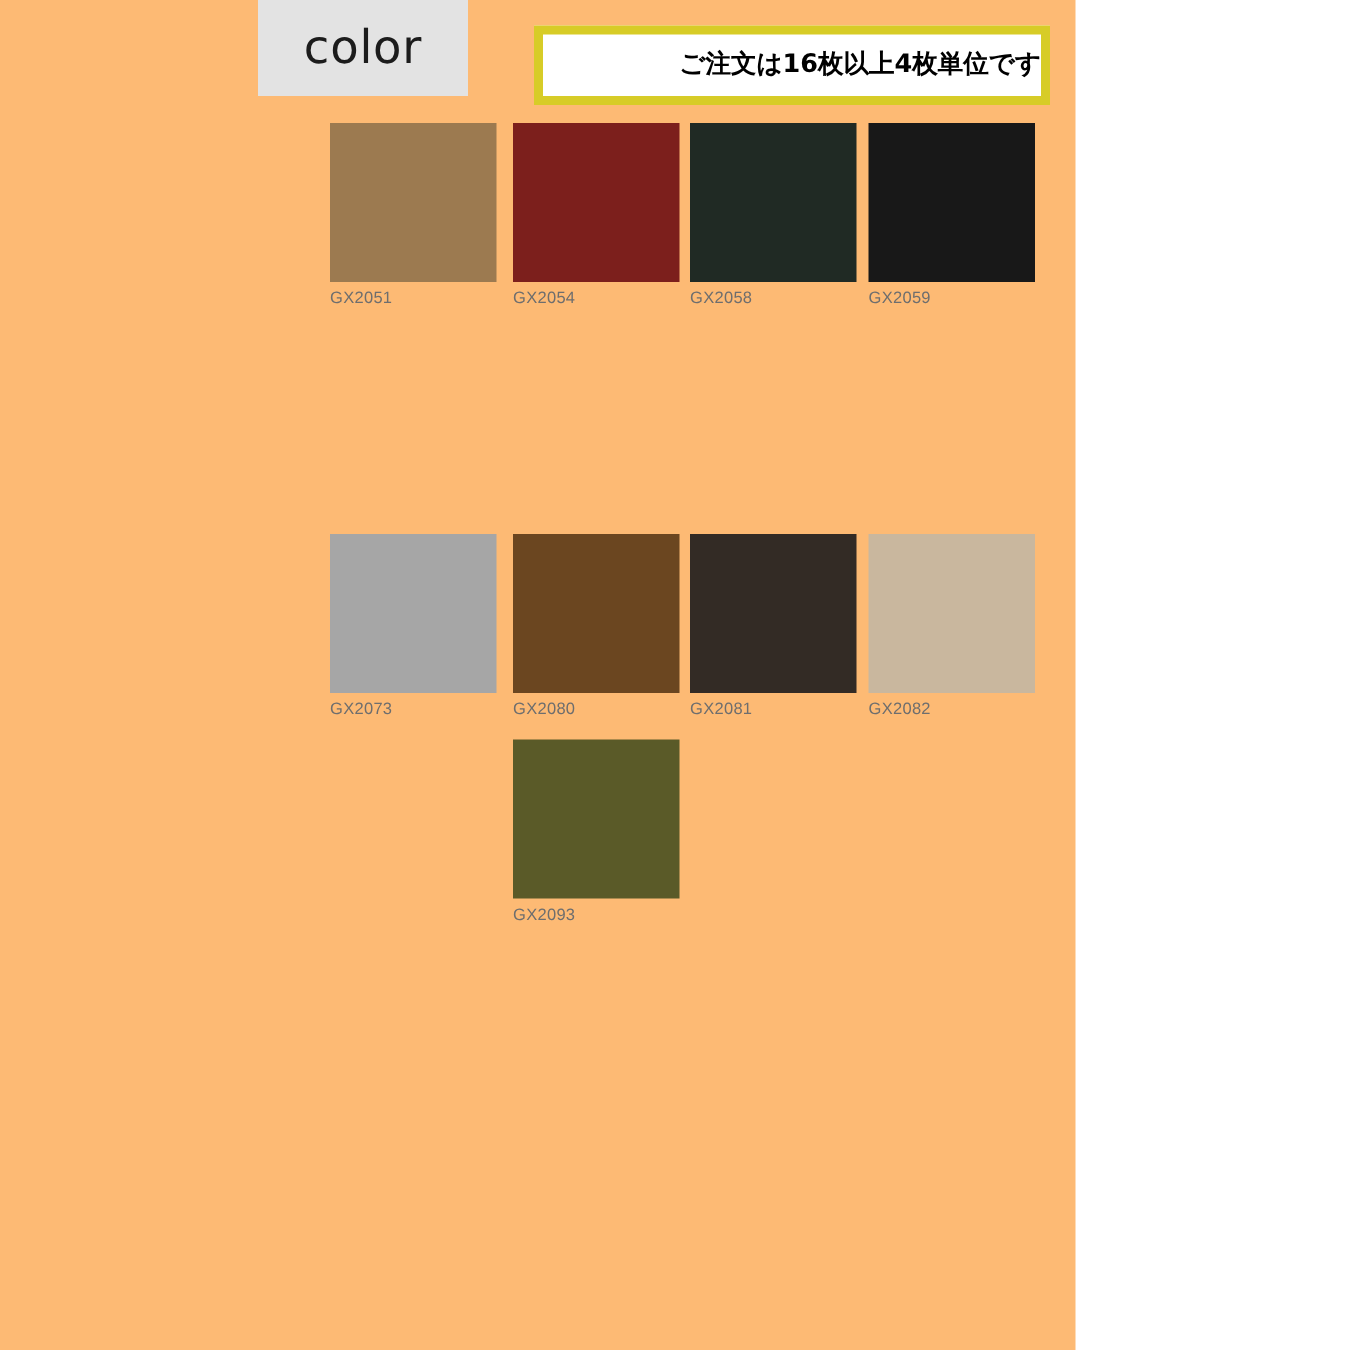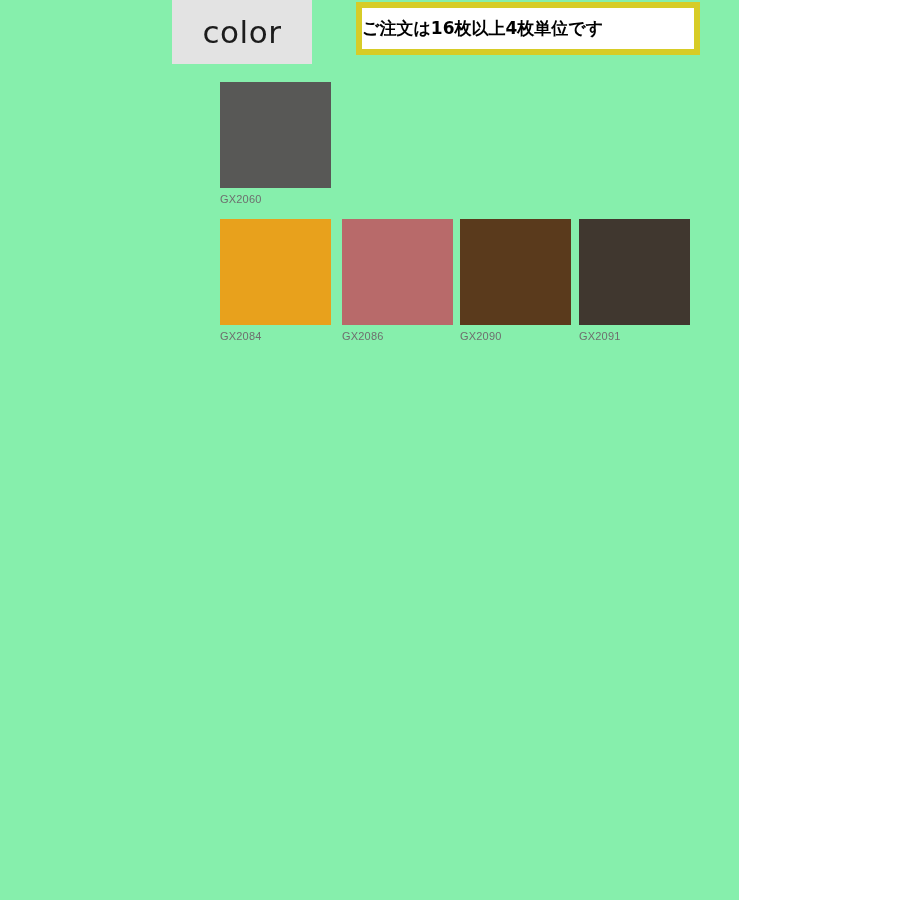--- a/index.html
+++ b/index.html
@@ -11,22 +11,21 @@
     width: 900px;
     height: 900px;
     font-family: "Liberation Sans", sans-serif;
     overflow: hidden;
   }
 
   #page {
     position: relative;
     width: 717px;
     height: 900px;
-    background: #86efac;
-    padding-left: 22px;
+    background: #fdba74;
   }
 
   
   #header {
     position: absolute;
     left: 0;
     top: 0;
     width: 900px;
     height: 70px;
   }
@@ -47,29 +46,29 @@
     font-size: 31px;
     font-weight: 400;
     color: #1c1c1c;
     letter-spacing: 0.5px;
     line-height: 1;
   }
 
   #notice-box {
     position: absolute;
     left: 356px;
-    top: 2px;
+    top: 17px;
     width: 344px;
     height: 53px;
     background: #ffffff;
     border: 6px solid #d7cc27;
     box-sizing: border-box;
     display: flex;
     align-items: center;
-    justify-content: flex-start;
+    justify-content: flex-end;
   }
   #notice-text {
     font-family: "DejaVu Sans", sans-serif;
     font-size: 17px;
     font-weight: 700;
     color: #000000;
     line-height: 1;
     white-space: nowrap;
   }
 
@@ -126,39 +125,57 @@
 
     <div id="notice-box">
       <span id="notice-text">ご注文は16枚以上4枚単位です</span>
     </div>
 
   </div>
 
   <div id="swatch-grid">
       <div class="swatch-row">
         <div class="swatch-cell col-0">
-          <span class="swatch-chip" style="background: rgb(88, 88, 86);"></span>
-          <span class="swatch-label">GX2060</span>
+          <span class="swatch-chip" style="background: rgb(156, 122, 80);"></span>
+          <span class="swatch-label">GX2051</span>
+        </div>
+        <div class="swatch-cell col-1">
+          <span class="swatch-chip" style="background: rgb(124, 31, 28);"></span>
+          <span class="swatch-label">GX2054</span>
+        </div>
+        <div class="swatch-cell col-2">
+          <span class="swatch-chip" style="background: rgb(32, 42, 36);"></span>
+          <span class="swatch-label">GX2058</span>
+        </div>
+        <div class="swatch-cell col-3">
+          <span class="swatch-chip" style="background: rgb(24, 24, 24);"></span>
+          <span class="swatch-label">GX2059</span>
         </div>
       </div>
       <div class="swatch-row">
+      </div>
+      <div class="swatch-row">
         <div class="swatch-cell col-0">
-          <span class="swatch-chip" style="background: rgb(232, 161, 28);"></span>
-          <span class="swatch-label">GX2084</span>
+          <span class="swatch-chip" style="background: rgb(166, 166, 166);"></span>
+          <span class="swatch-label">GX2073</span>
         </div>
         <div class="swatch-cell col-1">
-          <span class="swatch-chip" style="background: rgb(184, 106, 106);"></span>
-          <span class="swatch-label">GX2086</span>
+          <span class="swatch-chip" style="background: rgb(107, 70, 32);"></span>
+          <span class="swatch-label">GX2080</span>
         </div>
         <div class="swatch-cell col-2">
-          <span class="swatch-chip" style="background: rgb(90, 58, 28);"></span>
-          <span class="swatch-label">GX2090</span>
+          <span class="swatch-chip" style="background: rgb(51, 43, 37);"></span>
+          <span class="swatch-label">GX2081</span>
         </div>
         <div class="swatch-cell col-3">
-          <span class="swatch-chip" style="background: rgb(64, 55, 47);"></span>
-          <span class="swatch-label">GX2091</span>
+          <span class="swatch-chip" style="background: rgb(201, 183, 158);"></span>
+          <span class="swatch-label">GX2082</span>
         </div>
       </div>
       <div class="swatch-row">
+        <div class="swatch-cell col-1">
+          <span class="swatch-chip" style="background: rgb(90, 90, 40);"></span>
+          <span class="swatch-label">GX2093</span>
+        </div>
       </div>
     </div>
 
 </div>
 
 </body></html>

